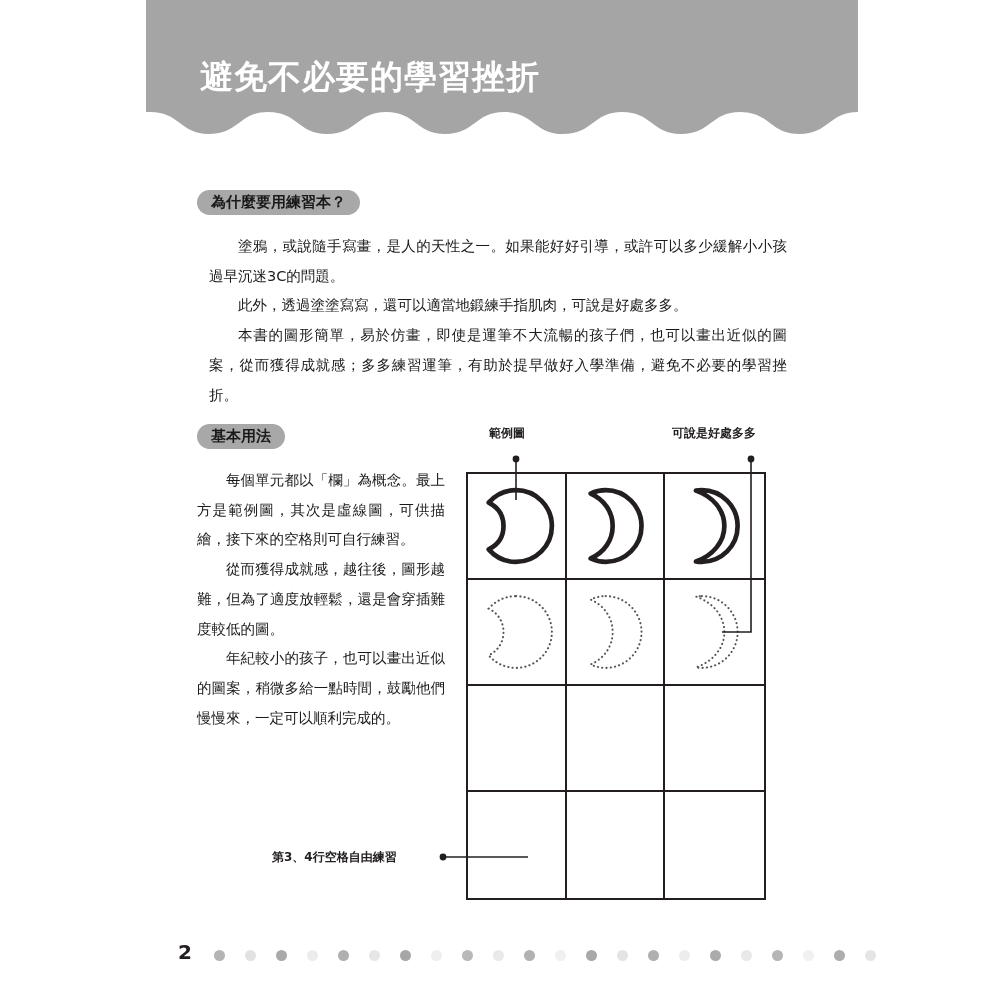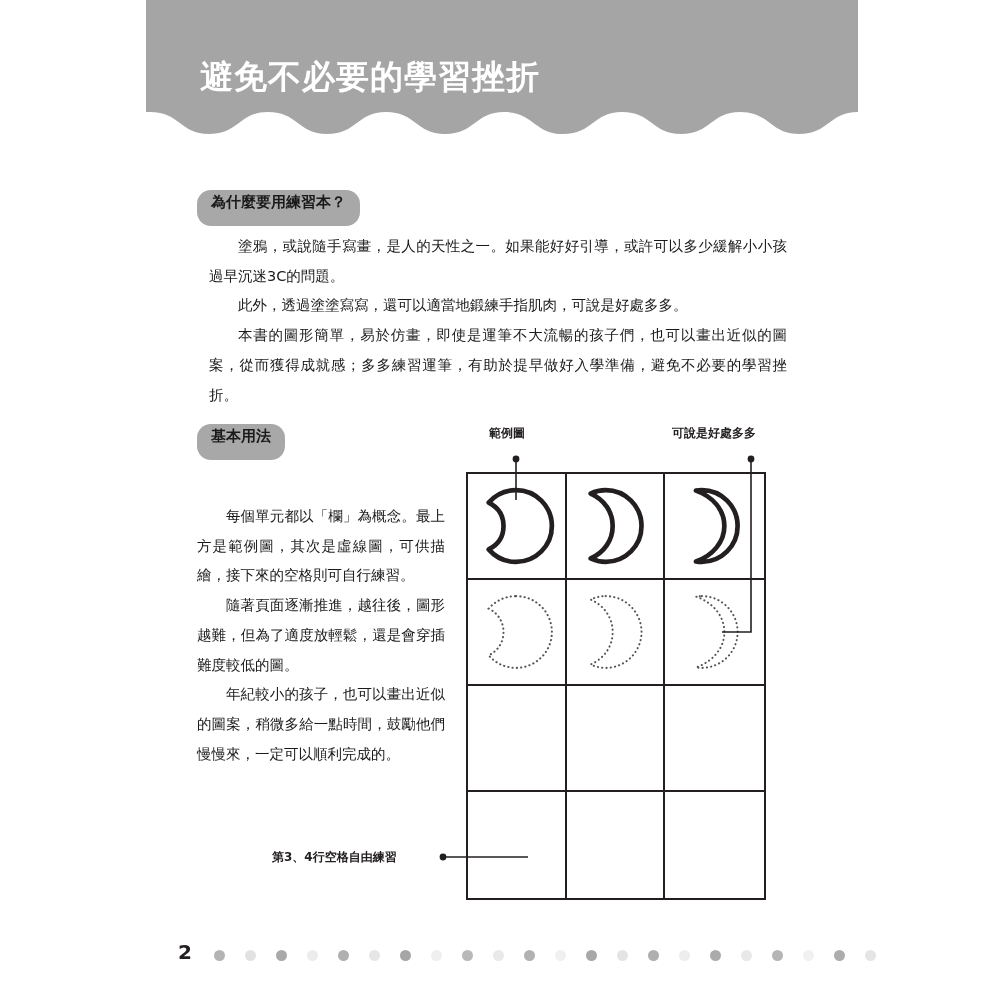--- a/index.html
+++ b/index.html
@@ -45,21 +45,21 @@
   .pill {
     position: absolute;
     display: inline-flex;
     align-items: center;
     justify-content: center;
     background: #a8a8a8;
     color: #1a1a1a;
     font-size: 15px;
     font-weight: bold;
     border-radius: 14px;
-    padding: 4px 14px 15px 14px;
+    padding: 4px 14px 4px 14px;
     line-height: 1.1;
     white-space: nowrap;
   }
   #pill-why  { left: 197px; top: 190px; }
   #pill-basic{ left: 197px; top: 424px; }
 
   
   #why-body {
     position: absolute;
     left: 197px;
@@ -75,21 +75,20 @@
   
   #basic-body {
     position: absolute;
     left: 197px;
     top: 466px;
     width: 248px;
     font-size: 14.5px;
     line-height: 2.05;
     color: #1a1a1a;
     text-align: justify;
-    margin-top: 36px;
   }
   #basic-body p { text-indent: 2em; }
 
   
   #practice-grid {
     position: absolute;
     left: 466px;
     top: 472px;
     width: 300px;
     height: 428px;
@@ -182,21 +181,21 @@
   <div class="pill" id="pill-why">為什麼要用練習本？</div>
   <div id="why-body">
     <p>塗鴉，或說隨手寫畫，是人的天性之一。如果能好好引導，或許可以多少緩解小小孩過早沉迷3C的問題。</p>
     <p>此外，透過塗塗寫寫，還可以適當地鍛練手指肌肉，可說是好處多多。</p>
     <p>本書的圖形簡單，易於仿畫，即使是運筆不大流暢的孩子們，也可以畫出近似的圖案，從而獲得成就感；多多練習運筆，有助於提早做好入學準備，避免不必要的學習挫折。</p>
   </div>
 
   <div class="pill" id="pill-basic">基本用法</div>
   <div id="basic-body">
     <p>每個單元都以「欄」為概念。最上方是範例圖，其次是虛線圖，可供描繪，接下來的空格則可自行練習。</p>
-    <p>隨著頁面逐漸推進，越往後，圖形越難，但為了適度放輕鬆，還是會穿插難度較低的圖。</p>
+    <p>從而獲得成就感，越往後，圖形越難，但為了適度放輕鬆，還是會穿插難度較低的圖。</p>
     <p>年紀較小的孩子，也可以畫出近似的圖案，稍微多給一點時間，鼓勵他們慢慢來，一定可以順利完成的。</p>
   </div>
 
   <div id="practice-grid">
 
     <div class="grid-cell">
       <svg width="78" height="78" viewBox="0 0 100 100">
         <path d="M50,4 C75.4,4 96,24.6 96,50 C96,75.4 75.4,96 50,96
                  C36,96 23.5,89.8 15,80 C27,74 34,63 34,50
                  C34,37 27,26 15,20 C23.5,10.2 36,4 50,4 Z" fill="none" stroke="#231f20" stroke-width="6" stroke-linejoin="round"></path>

